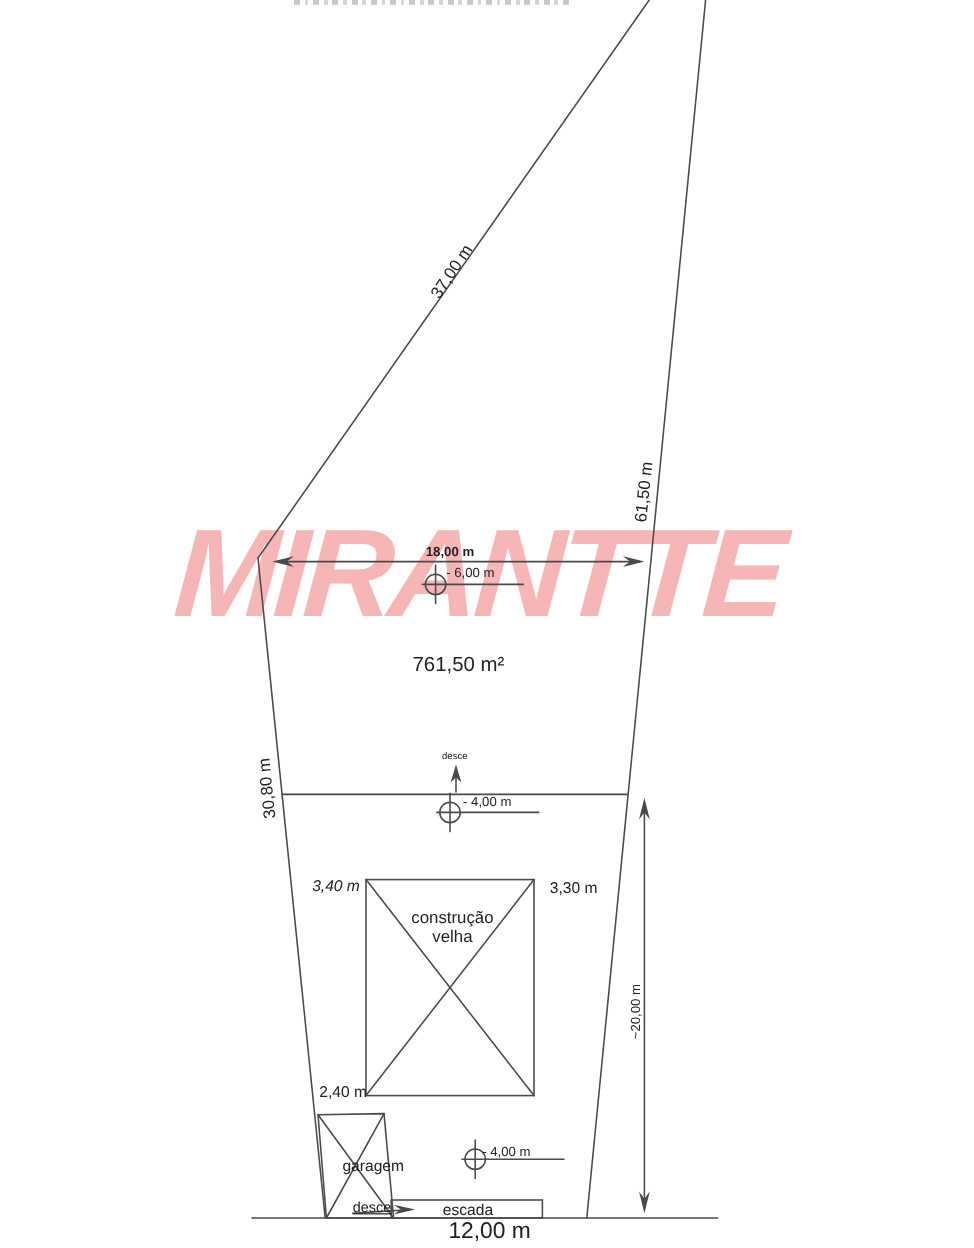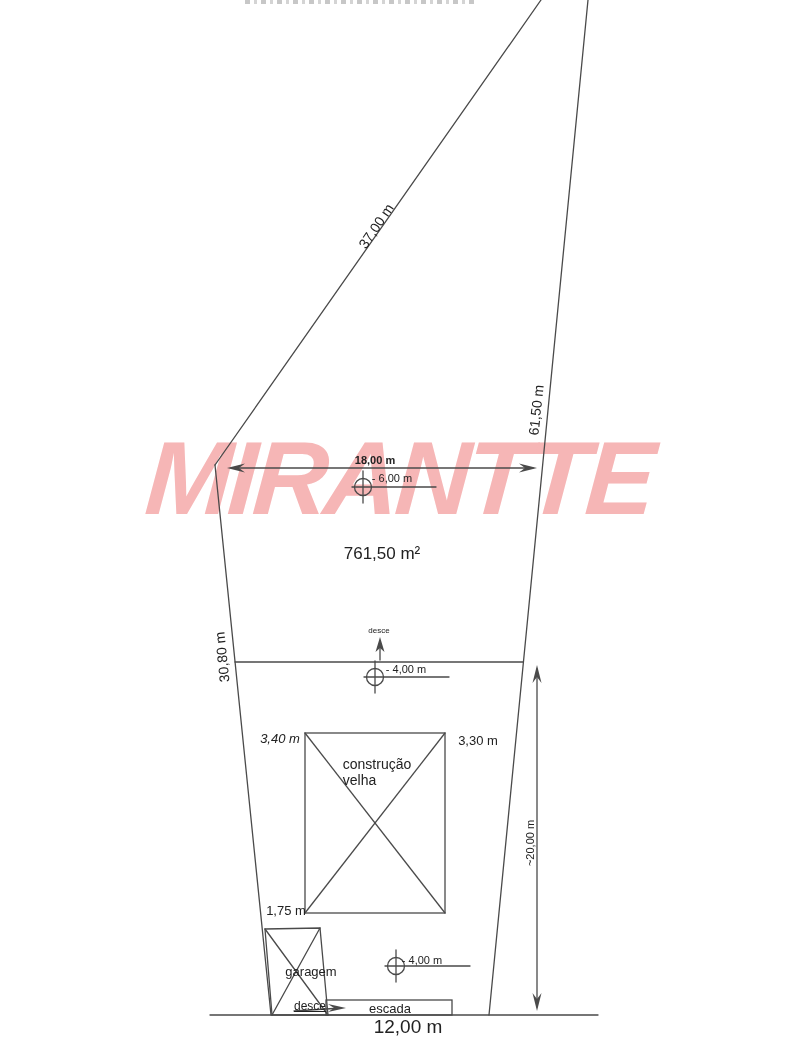--- a/index.html
+++ b/index.html
@@ -22,21 +22,21 @@
   .r-56{transform:translate(-50%,-50%) rotate(-56deg);}
   .r-84{transform:translate(-50%,-50%) rotate(-84deg);}
   .r-90{transform:translate(-50%,-50%) rotate(-90deg);}
   .r-96{transform:translate(-50%,-50%) rotate(-96deg);}
   .fs8{font-size:8px;}
   .fs11{font-size:11px;}
   .fs12{font-size:12px;}
   .fs14{font-size:14px;}
   .fs17{font-size:17px;}
   .fs19{font-size:19px;margin-left:14px;}
-  .center2{text-align:left;line-height:16px;font-size:14px;}
+  .center2{text-align:center;line-height:16px;font-size:14px;}
   .underline{text-decoration:underline;}
   .top-fragments{
     position:absolute;left:245px;top:0;width:232px;height:4px;z-index:2;opacity:.65;
     background:repeating-linear-gradient(90deg,#a9a9a9 0 5px,transparent 5px 9px,#bdbdbd 9px 12px,transparent 12px 16px);
   }
 </style>
 </head>
 <body>
 
 <div id="stage">
@@ -118,20 +118,20 @@
   <div class="lbl fs17" style="left:382px;top:554px;">761,50 m²</div>
   <div class="lbl fs8" style="left:379px;top:630px;">desce</div>
   <div class="lbl fs11" style="left:406px;top:669px;">- 4,00 m</div>
   <div class="lbl" style="left:280px;top:738px;font-style:italic;">3,40 m</div>
   <div class="lbl" style="left:478px;top:740px;">3,30 m</div>
   <div class="lbl center2" style="left:377px;top:772px;">
     <div>construção</div>
     <div>velha</div>
   </div>
   <div class="lbl fs11 r-90" style="left:530px;top:843px;">~20,00 m</div>
-  <div class="lbl" style="left:286px;top:910px;">1,75 m</div>
+  <div class="lbl" style="left:286px;top:910px;">2,40 m</div>
   <div class="lbl" style="left:311px;top:971px;">garagem</div>
   <div class="lbl fs11" style="left:422px;top:960px;">- 4,00 m</div>
   <div class="lbl fs12 underline" style="left:310px;top:1006px;">desce</div>
   <div class="lbl" style="left:390px;top:1008px;">escada</div>
   <div class="lbl fs19" style="left:394px;top:1027px;">12,00 m</div>
 
 </div>
 
 </body></html>

